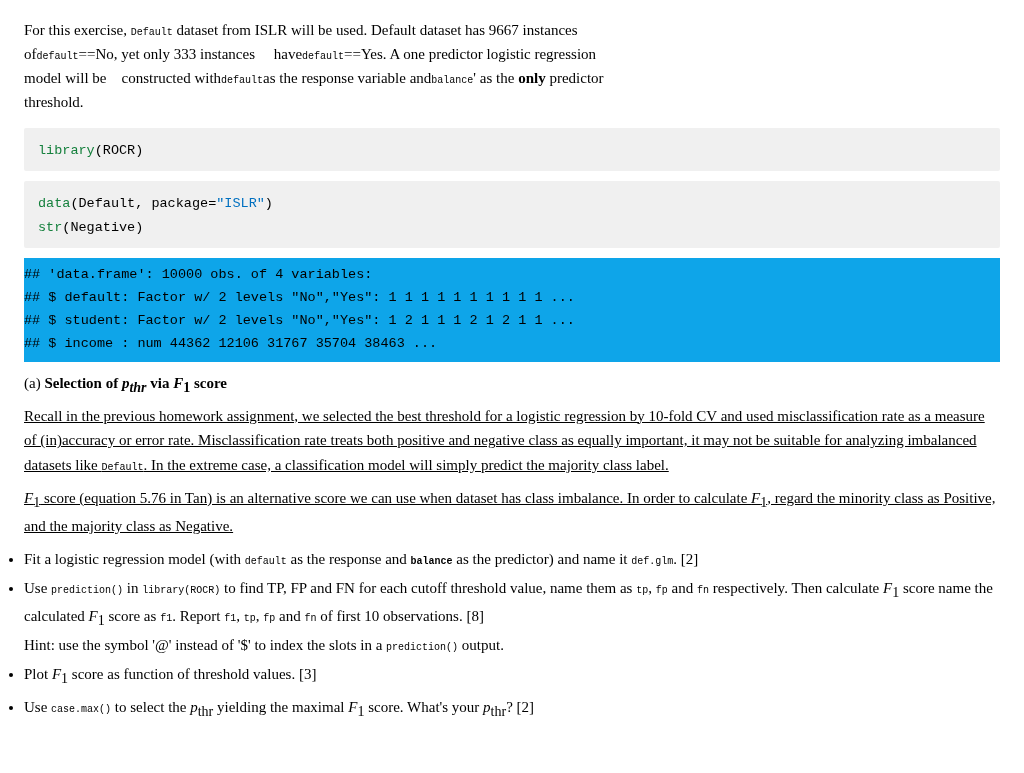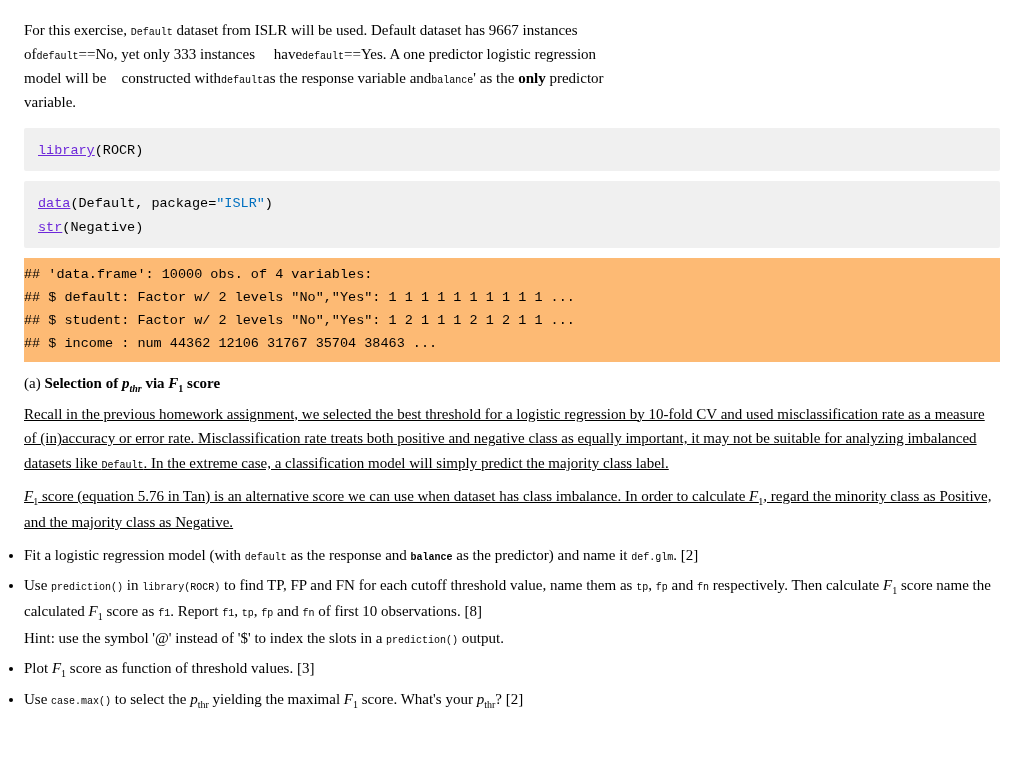--- a/index.html
+++ b/index.html
@@ -18,26 +18,26 @@
     code, .mono {
       font-family: "Courier New", Courier, monospace;
       font-size: 13.5px;
     }
     .code-block {
       background: #f0f0f0;
       padding: 10px 14px;
       margin: 10px 0;
       border-radius: 2px;
     }
-    .code-block .kw { color: #6d28d9; text-decoration: underline; }
+    .code-block .kw { color: #15803d; }
     .code-block .str { color: #0070c0; }
     .output-block {
       font-family: "Courier New", Courier, monospace;
       font-size: 13px;
-      background: #fdba74;
+      background: #0ea5e9;
       padding: 6px 0;
       margin: 4px 0 10px 0;
       line-height: 1.7;
     }
     .section-label {
       margin-top: 10px;
       margin-bottom: 6px;
     }
     .section-label .part-letter {
       font-size: 15px;
@@ -47,36 +47,36 @@
       line-height: 1.65;
       text-decoration: underline;
     }
     ul.bullet-list {
       margin-top: 6px;
     }
     ul.bullet-list li {
       margin-bottom: 5px;
       line-height: 1.65;
     }
-    sub { font-size: 10px; }
+    sub { font-size: 14px; }
     .math-italic { font-style: italic; }
     .inline-code {
       font-family: "Courier New", Courier, monospace;
       font-size: 10px;
     }
   </style>
 </head>
 <body>
 
 <div>
   <p class="intro-text">
     <span>For this exercise, <code class="inline-code">Default</code> dataset from ISLR will be used.   Default dataset has 9667 instances</span><br>
     <span>of<code class="inline-code">default</code>==No, yet only 333 instances &nbsp;&nbsp;&nbsp; have<code class="inline-code">default</code>==Yes. A one predictor logistic regression</span><br>
     <span>model will be &nbsp;&nbsp; constructed with<code class="inline-code">default</code>as the response variable and<code class="inline-code">balance</code>' as the <strong>only</strong> predictor</span><br>
-    <span>variable.</span>
+    <span>threshold.</span>
   </p>
 </div>
 
 <div class="code-block">
   <div>
     <code><span class="kw">library</span><span>(ROCR)</span></code>
   </div>
 </div>
 
 <div class="code-block">

